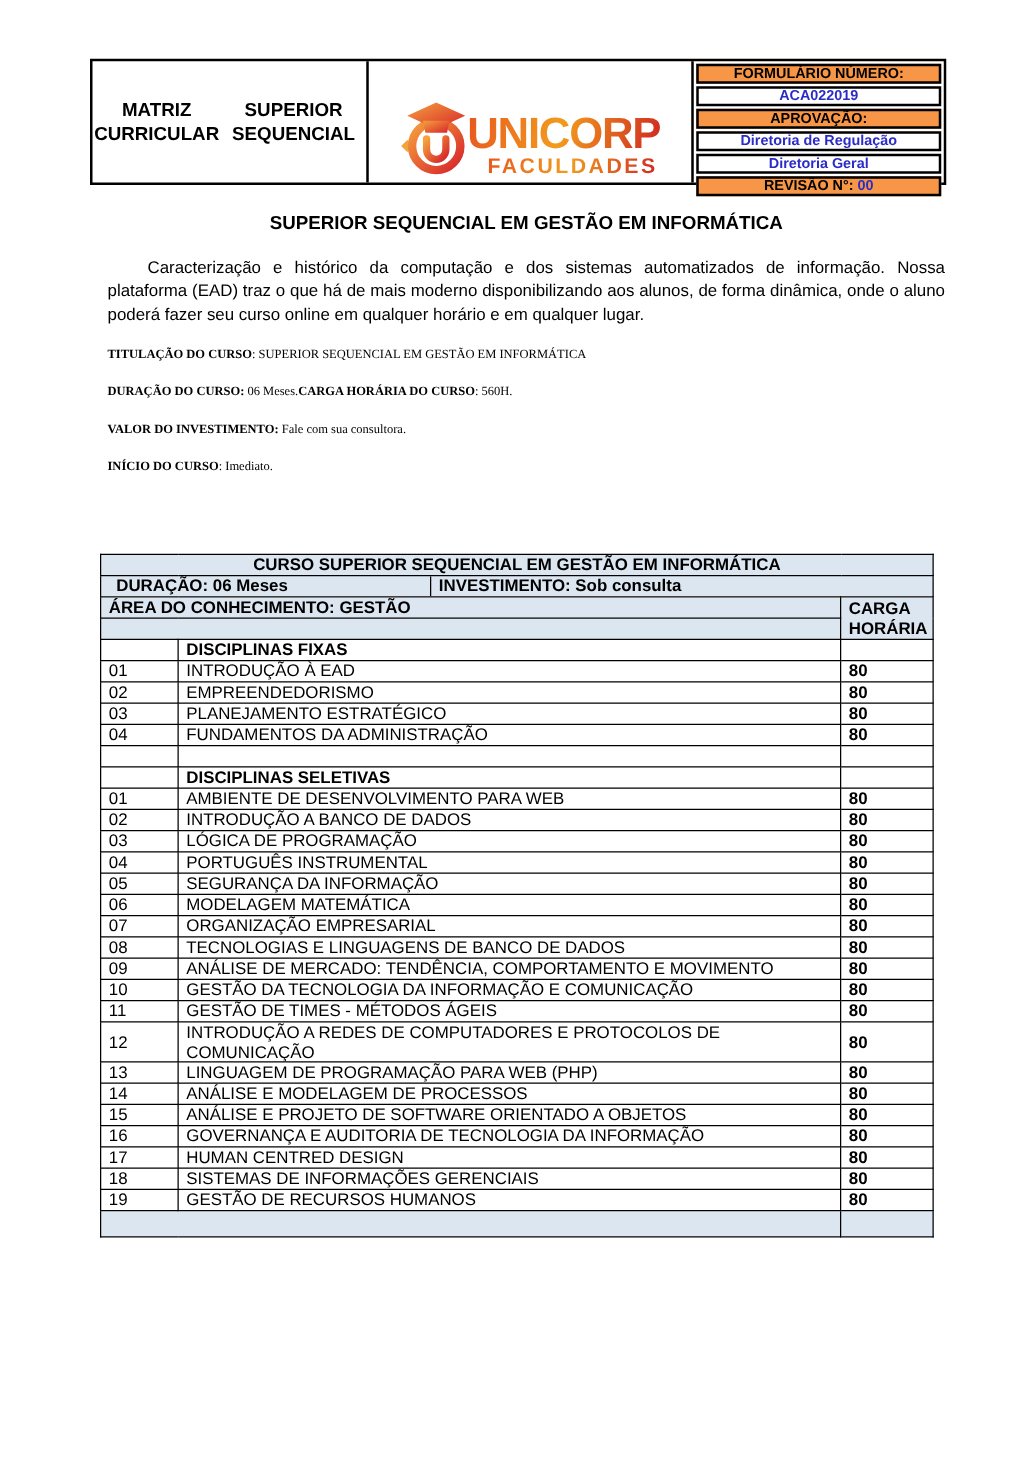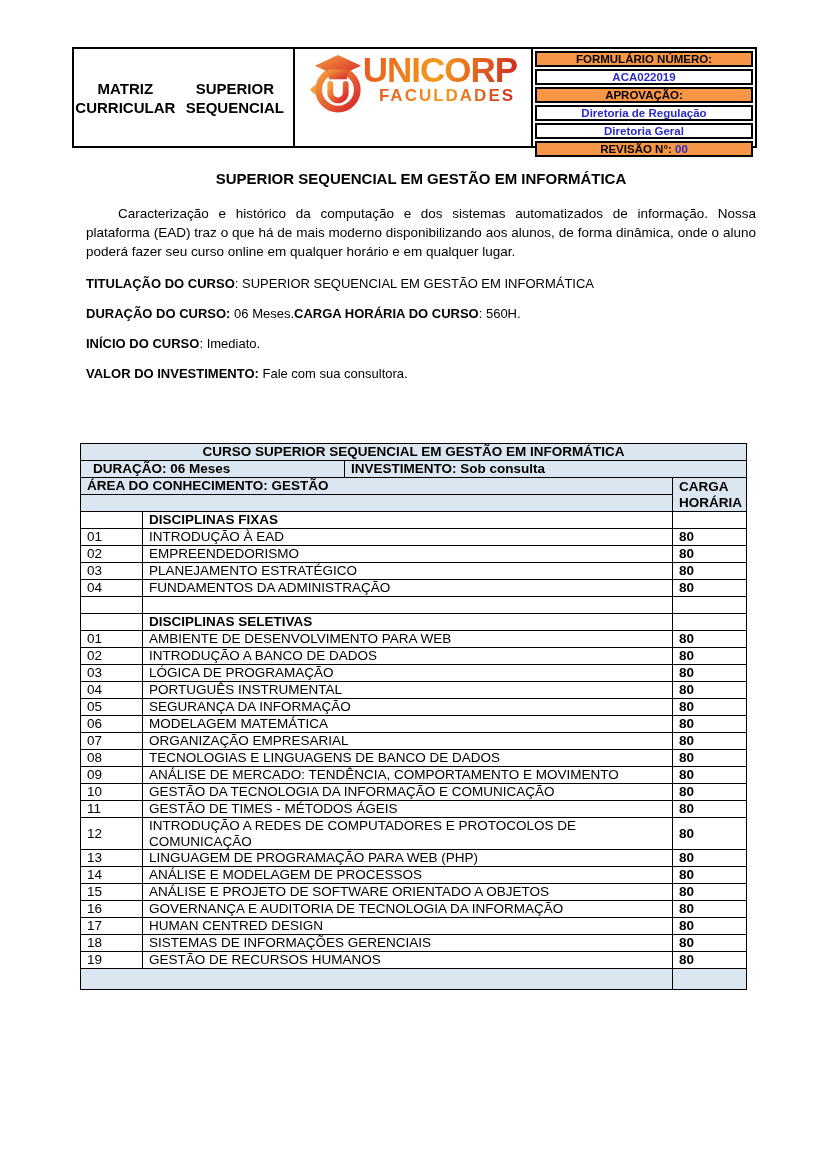--- a/index.html
+++ b/index.html
@@ -22,22 +22,22 @@
   .header-box{
     position:absolute;left:72px;top:47px;width:685px;height:101px;
     border:2px solid #000;display:flex;background:#fff;
   }
   .hb-left{
     width:221px;border-right:2px solid #000;
     display:flex;flex-direction:row;align-items:center;justify-content:center;
     font-weight:bold;font-size:15px;line-height:19px;text-align:center;
   }
   .hb-logo{
-    width:238px;border-right:2px solid #000;
-    display:flex;align-items:flex-start;justify-content:center;gap:2px;padding:4px 2px;
+    width:260px;border-right:2px solid #000;
+    display:flex;align-items:flex-end;justify-content:center;gap:2px;padding:4px 2px;
   }
   .logo-emblem{flex:0 0 auto;}
   .logo-text{display:flex;flex-direction:column;align-items:center;margin-left:-4px;}
   .logo-name{
     font-size:35px;font-weight:800;letter-spacing:-1px;line-height:34px;
     color:var(--logo-a);
   }
   .logo-sub{
     font-size:17px;font-weight:700;letter-spacing:2px;line-height:18px;
     color:var(--logo-b);margin-left:14px;
@@ -60,21 +60,21 @@
 
   
   .doc-title{
     position:absolute;left:86px;right:70px;top:170px;
     text-align:center;font-weight:bold;font-size:15px;
   }
   .intro{
     position:absolute;left:86px;right:70px;top:204px;
     font-size:13.5px;line-height:19px;text-align:justify;text-indent:32px;
   }
-  .meta-wrap{position:absolute;left:86px;right:70px;top:276px;font-size:13px;}
+  .meta-wrap{position:absolute;left:86px;right:70px;top:276px;font-size:10px;font-family:Liberation Serif, serif;}
   .meta-line{margin-bottom:14.5px;line-height:15.5px;}
   .meta-pair.gap{}
 
   
   .course-wrap{position:absolute;left:80px;top:443px;}
   table.course{border-collapse:collapse;width:666px;table-layout:fixed;font-size:13.5px;}
   table.course td{
     border:1px solid #000;padding:0 6px;height:17px;line-height:15.5px;
     vertical-align:middle;overflow:hidden;
   }
@@ -143,22 +143,22 @@
       </div>
   </div>
 
   <div class="doc-title">SUPERIOR SEQUENCIAL EM GESTÃO EM INFORMÁTICA</div>
 
   <p class="intro">Caracterização e histórico da computação e dos sistemas automatizados de informação. Nossa plataforma (EAD) traz o que há de mais moderno disponibilizando aos alunos, de forma dinâmica, onde o aluno poderá fazer seu curso online em qualquer horário e em qualquer lugar.</p>
 
   <div class="meta-wrap" id="meta-lines">
       <p class="meta-line"><span class="meta-pair"><b>TITULAÇÃO DO CURSO</b><span>: SUPERIOR SEQUENCIAL EM GESTÃO EM INFORMÁTICA</span></span></p>
       <p class="meta-line"><span class="meta-pair gap"><b>DURAÇÃO DO CURSO:</b><span> 06 Meses.</span></span><span class="meta-pair"><b>CARGA HORÁRIA DO CURSO</b><span>: 560H.</span></span></p>
+      <p class="meta-line"><span class="meta-pair"><b>VALOR DO INVESTIMENTO:</b><span> Fale com sua consultora.</span></span></p>
       <p class="meta-line"><span class="meta-pair"><b>INÍCIO DO CURSO</b><span>: Imediato.</span></span></p>
-      <p class="meta-line"><span class="meta-pair"><b>VALOR DO INVESTIMENTO:</b><span> Fale com sua consultora.</span></span></p>
     </div>
 
   <div class="course-wrap">
     <table class="course">
       <colgroup>
           <col style="width:62px">
           <col style="width:530px">
           <col style="width:74px">
         </colgroup>
       <tbody>

